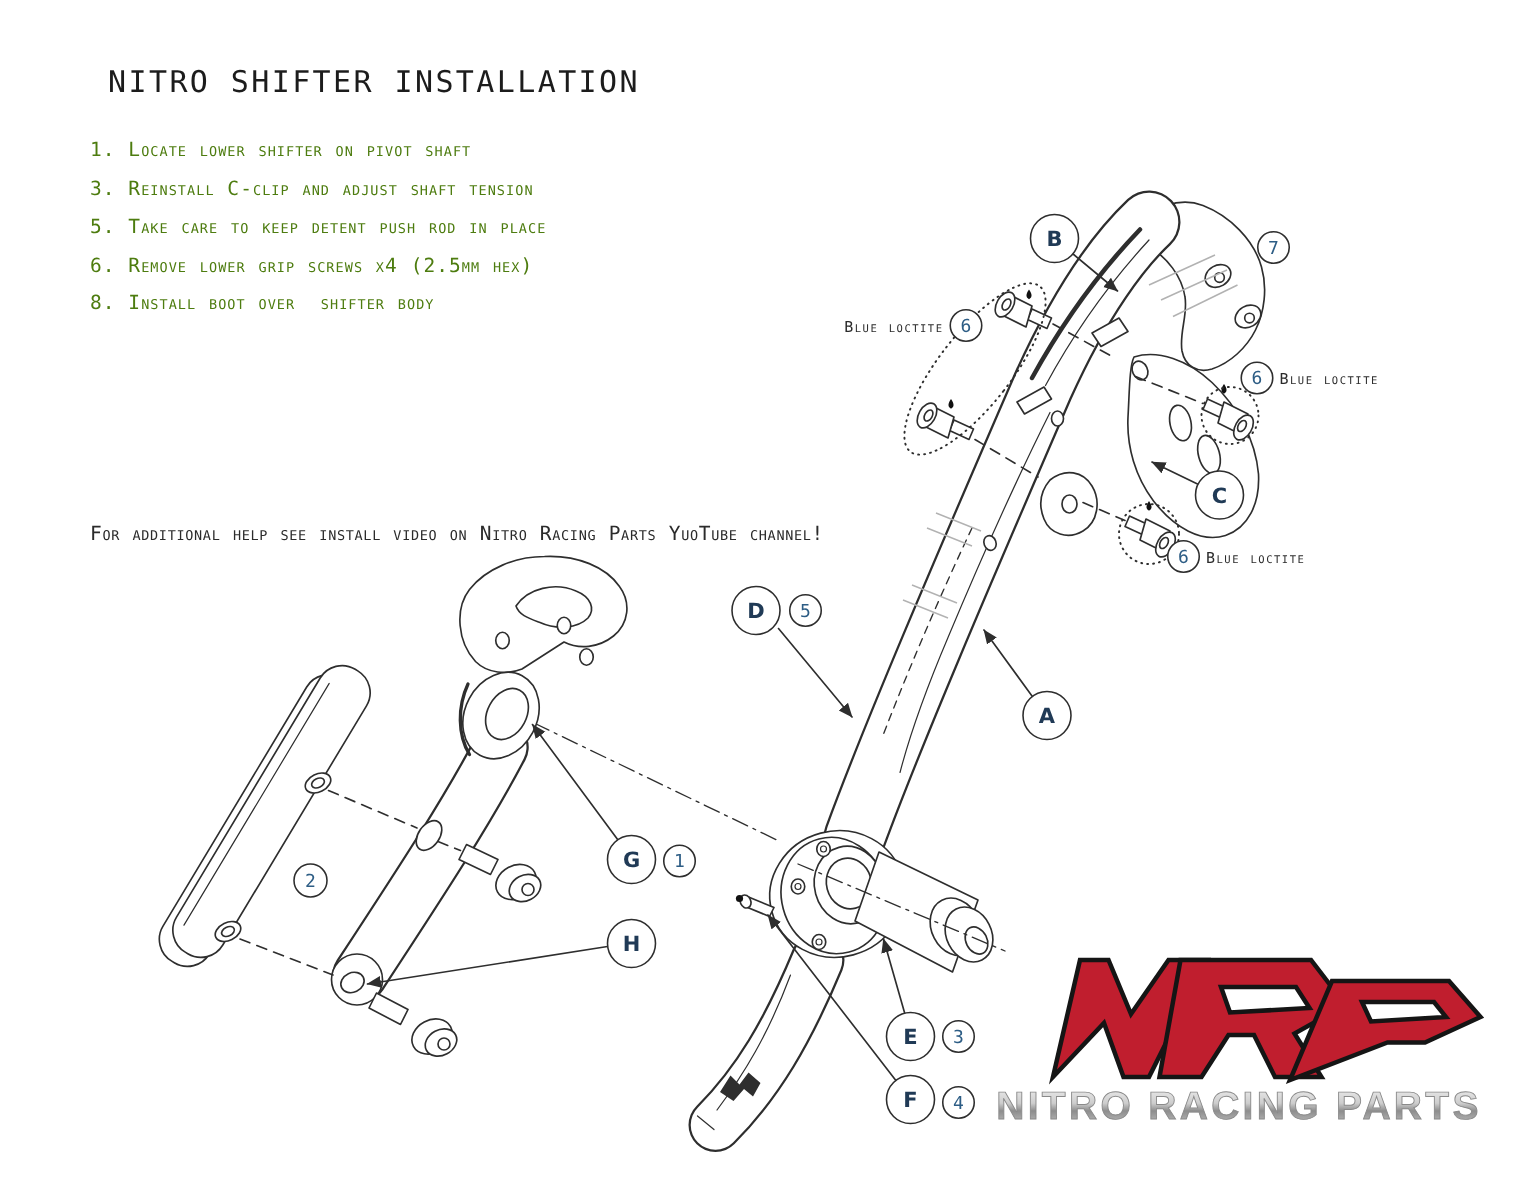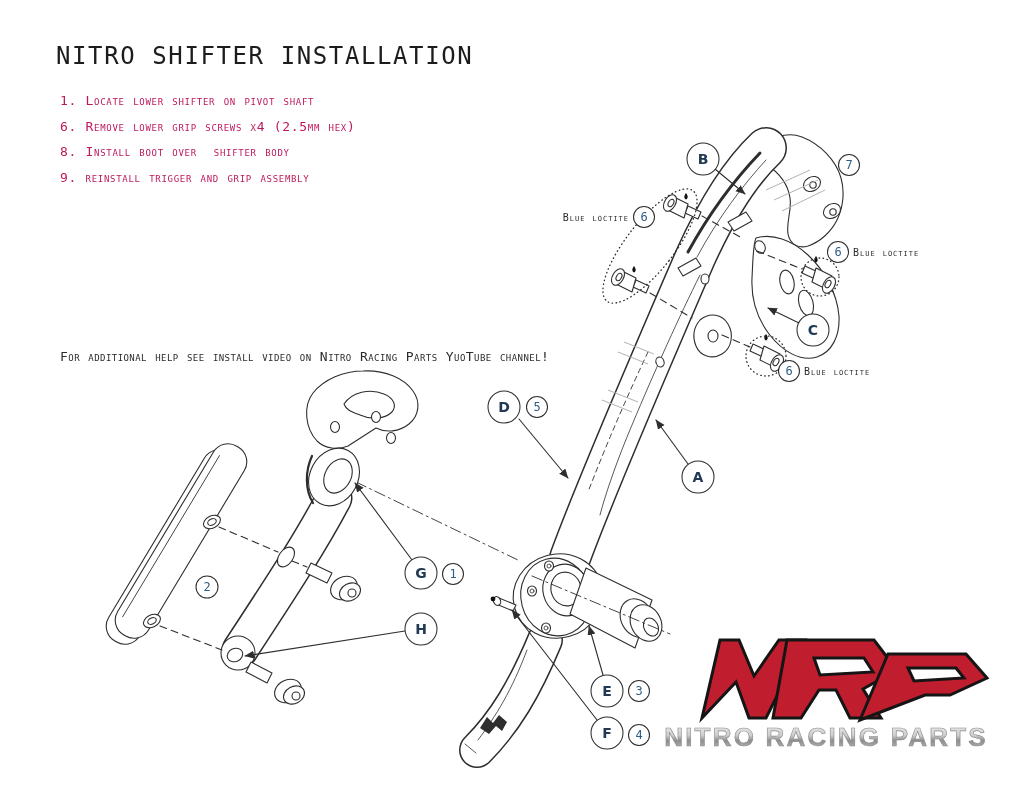--- a/index.html
+++ b/index.html
@@ -1,20 +1,20 @@
 <!DOCTYPE html>
 <html><head>
 <meta charset="utf-8">
 <style>
   html,body{margin:0;padding:0;background:#ffffff;}
   .canvas{position:relative;width:1024px;height:788px;background:#fff;overflow:hidden;
           font-family:"DejaVu Sans Mono", monospace;}
-  .page-title{position:absolute;left:56px;top:42px;font-size:24px;letter-spacing:1.6px;
+  .page-title{position:absolute;left:72px;top:42px;font-size:20px;letter-spacing:1.6px;
           color:#1c1c1c;font-weight:500;white-space:pre;}
-  .steps{position:absolute;left:60px;top:88px;color:#be185d;}
+  .steps{position:absolute;left:60px;top:88px;color:#4d7c0f;}
   .step{font-size:13px;line-height:25.6px;letter-spacing:0.7px;white-space:pre;
           font-variant:small-caps;}
   .step.indent{padding-left:40px;}
   .footnote{position:absolute;left:60px;top:349px;font-size:13px;letter-spacing:0.45px;
           color:#2b2b2b;font-variant:small-caps;white-space:pre;}
   svg text{user-select:none;}
   .ln{fill:none;stroke:#2e2e2e;stroke-width:1.1;stroke-linejoin:round;stroke-linecap:round;}
   .fw{fill:#ffffff;stroke:#2e2e2e;stroke-width:1.1;stroke-linejoin:round;}
   .thick{stroke-width:3;}
   .thin{stroke-width:0.8;}
@@ -36,23 +36,24 @@
 </style>
 </head>
 <body>
 
 <div class="canvas">
 
   <div class="page-title">NITRO SHIFTER INSTALLATION</div>
 
   <div class="steps">
     <div class="step">1. Locate lower shifter on pivot shaft</div>
+    <div class="step">3. Reinstall C-clip and adjust shaft tension</div>
+    <div class="step">5. Take care to keep detent push rod in place</div>
     <div class="step">6. Remove lower grip screws x4 (2.5mm hex)</div>
     <div class="step">8. Install boot over  shifter body</div>
-    <div class="step">9. reinstall trigger and grip assembly</div>
   </div>
 
   <div class="footnote">For additional help see install video on Nitro Racing Parts YuoTube channel!</div>
 
   <svg width="1024" height="788" viewBox="0 0 1024 788" style="position:absolute;left:0;top:0;">
     <defs>
       <marker id="ah" markerWidth="10" markerHeight="9" refX="9" refY="4" orient="auto" markerUnits="userSpaceOnUse">
         <path d="M0,0 L9.5,4 L0,8 Z" fill="#2e2e2e"></path>
       </marker>
       <linearGradient id="silver" x1="0" y1="0" x2="0" y2="1">

